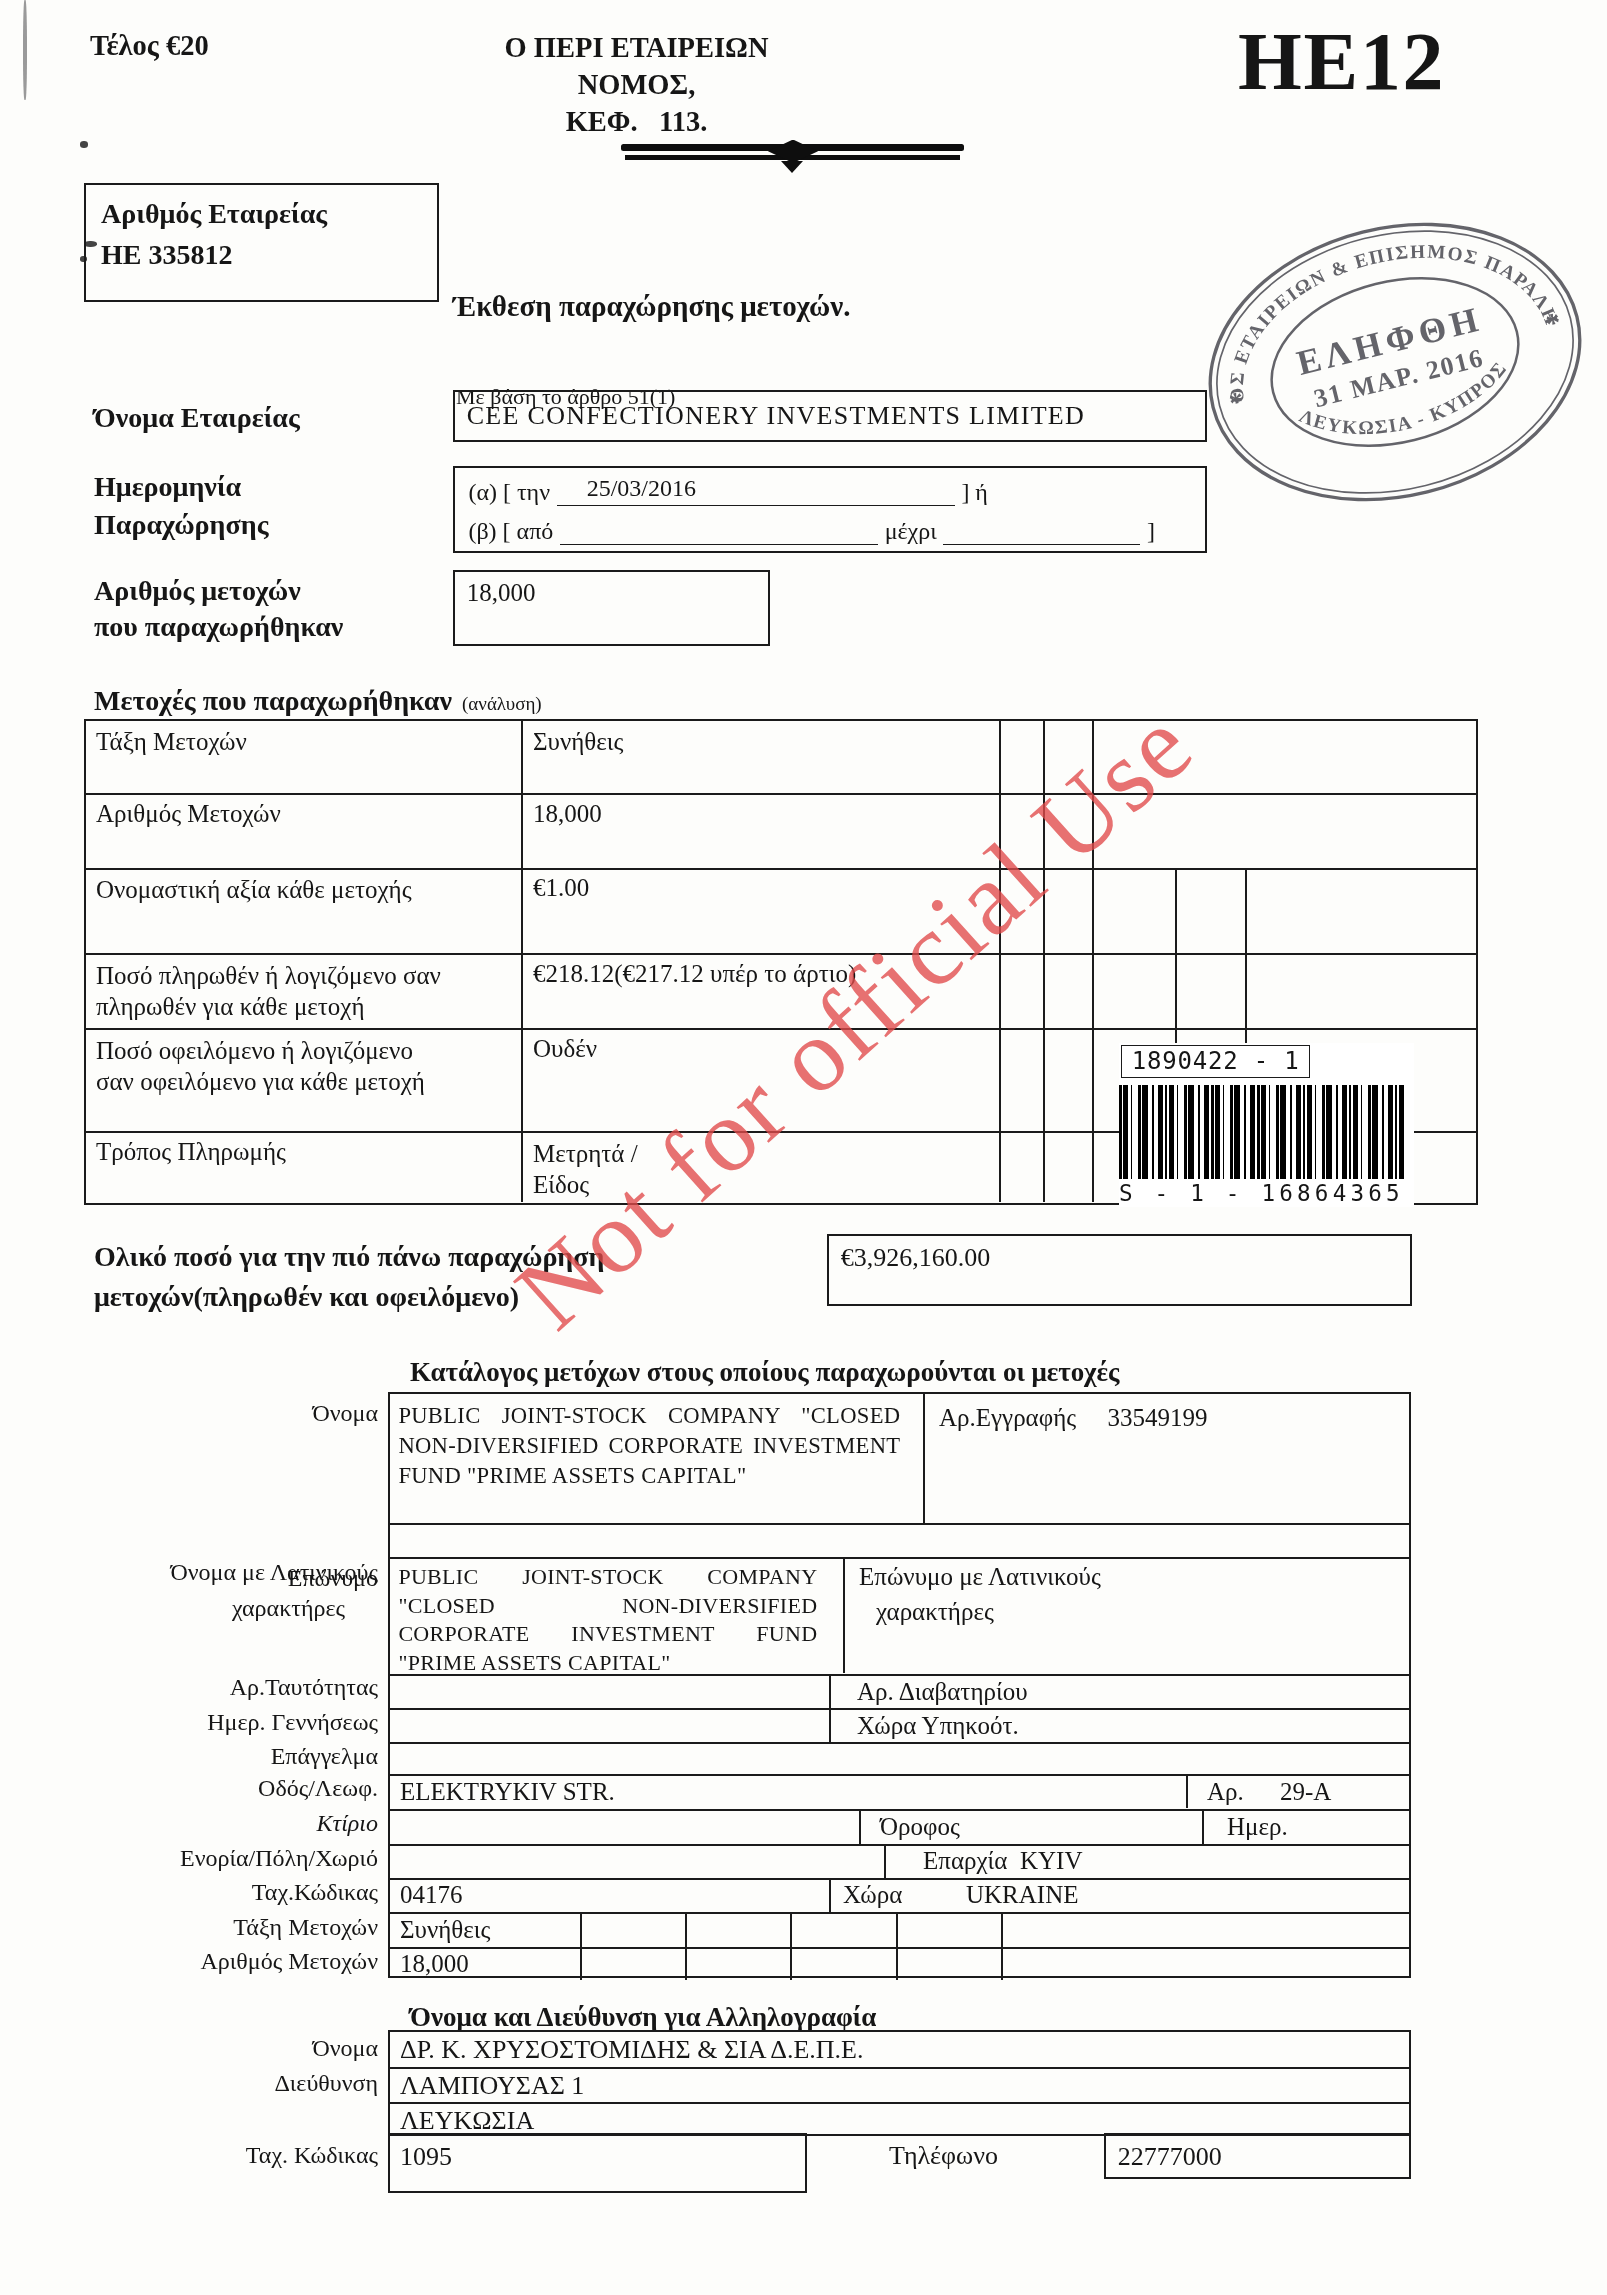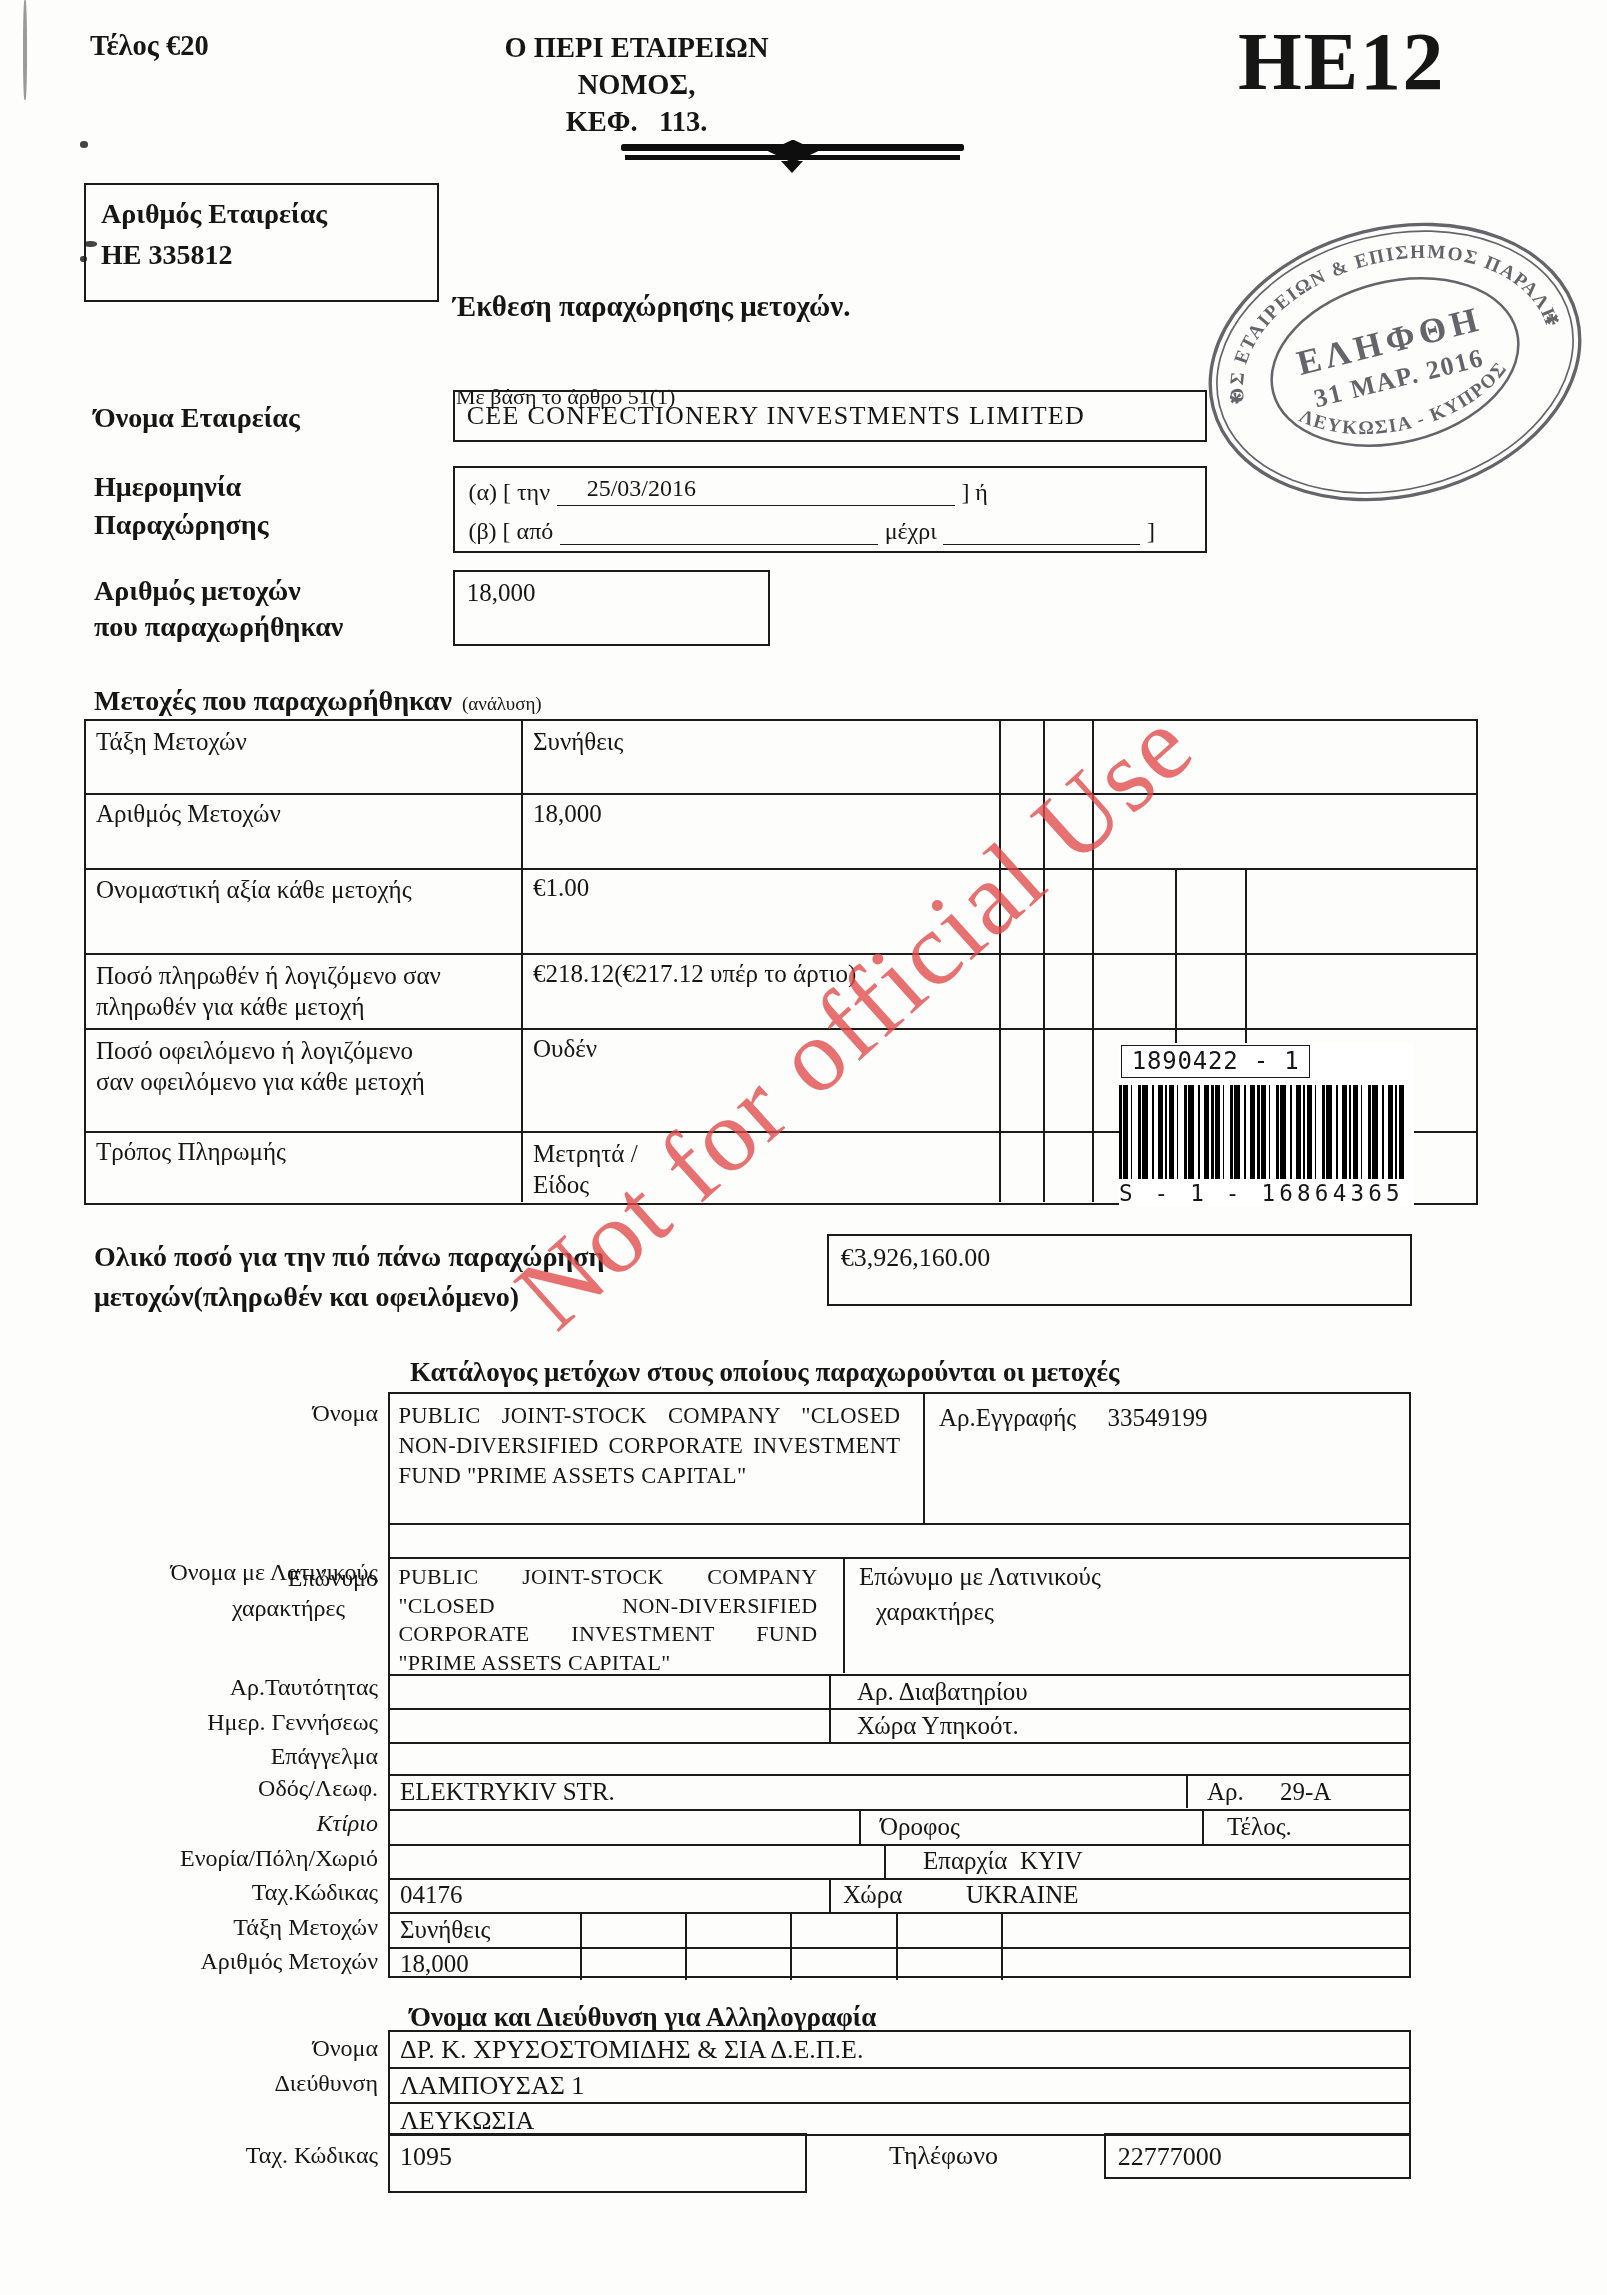--- a/index.html
+++ b/index.html
@@ -218,21 +218,21 @@
 
     <div class="abs t30" style="left:467px;top:284px;">Αρ. Διαβατηρίου</div>
 
     <div class="abs t30" style="left:467px;top:318px;">Χώρα Υπηκοότ.</div>
 
     <div class="abs t30" style="left:10px;top:384px;">ELEKTRYKIV STR.</div>
     <div class="abs t30" style="left:817px;top:384px;">Αρ.</div>
     <div class="abs t30" style="left:890px;top:384px;">29-Α</div>
 
     <div class="abs t30" style="left:490px;top:419px;">Όροφος</div>
-    <div class="abs t30" style="left:837px;top:419px;">Τέλος.</div>
+    <div class="abs t30" style="left:837px;top:419px;">Ημερ.</div>
 
     <div class="abs t30" style="left:533px;top:453px;">Επαρχία</div>
     <div class="abs t30" style="left:630px;top:453px;">KYIV</div>
 
     <div class="abs t30" style="left:10px;top:487px;">04176</div>
     <div class="abs t30" style="left:453px;top:487px;">Χώρα</div>
     <div class="abs t30" style="left:576px;top:487px;">UKRAINE</div>
 
     <div class="abs t30" style="left:10px;top:522px;">Συνήθεις</div>
     <div class="abs t30" style="left:10px;top:556px;">18,000</div>

